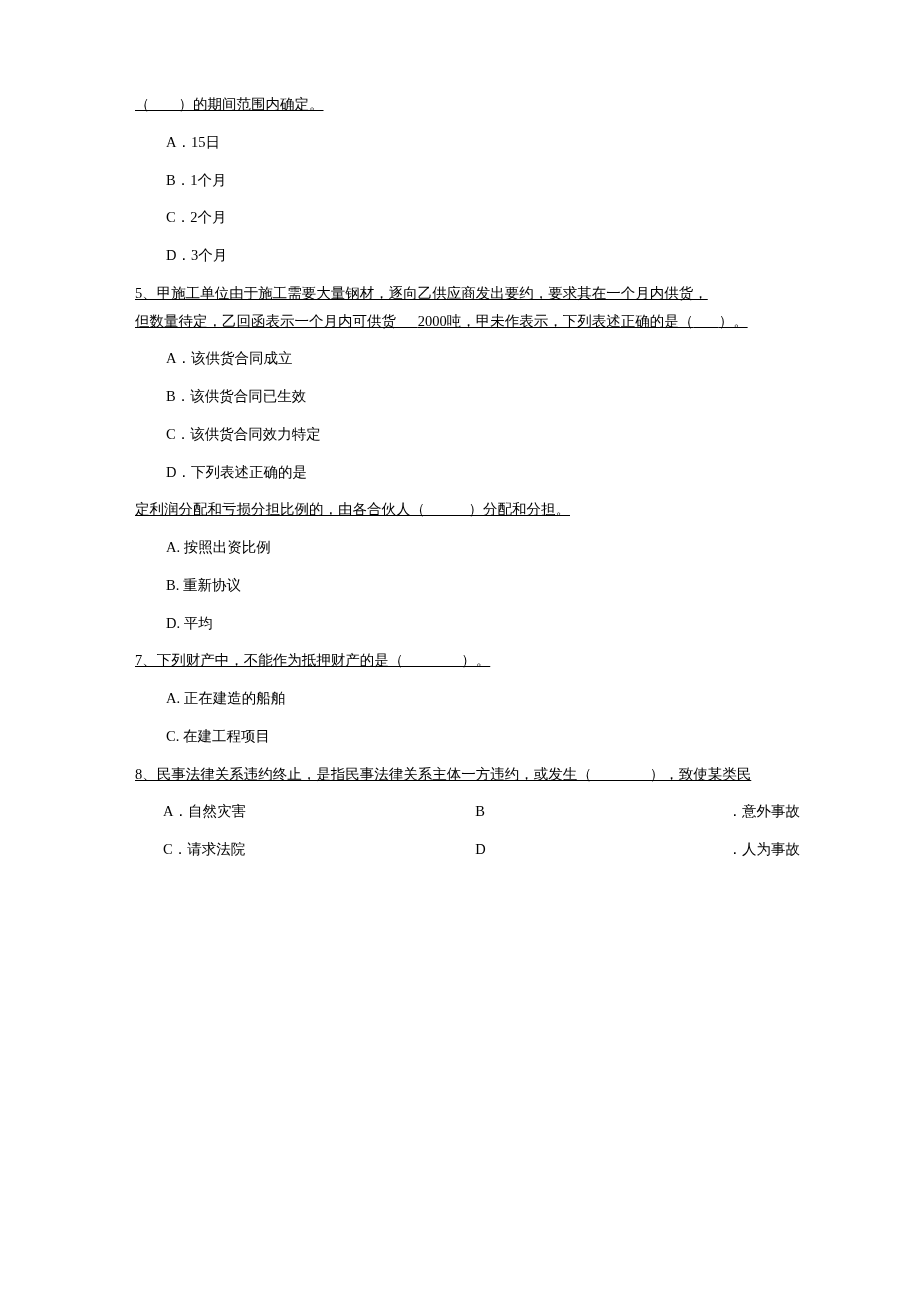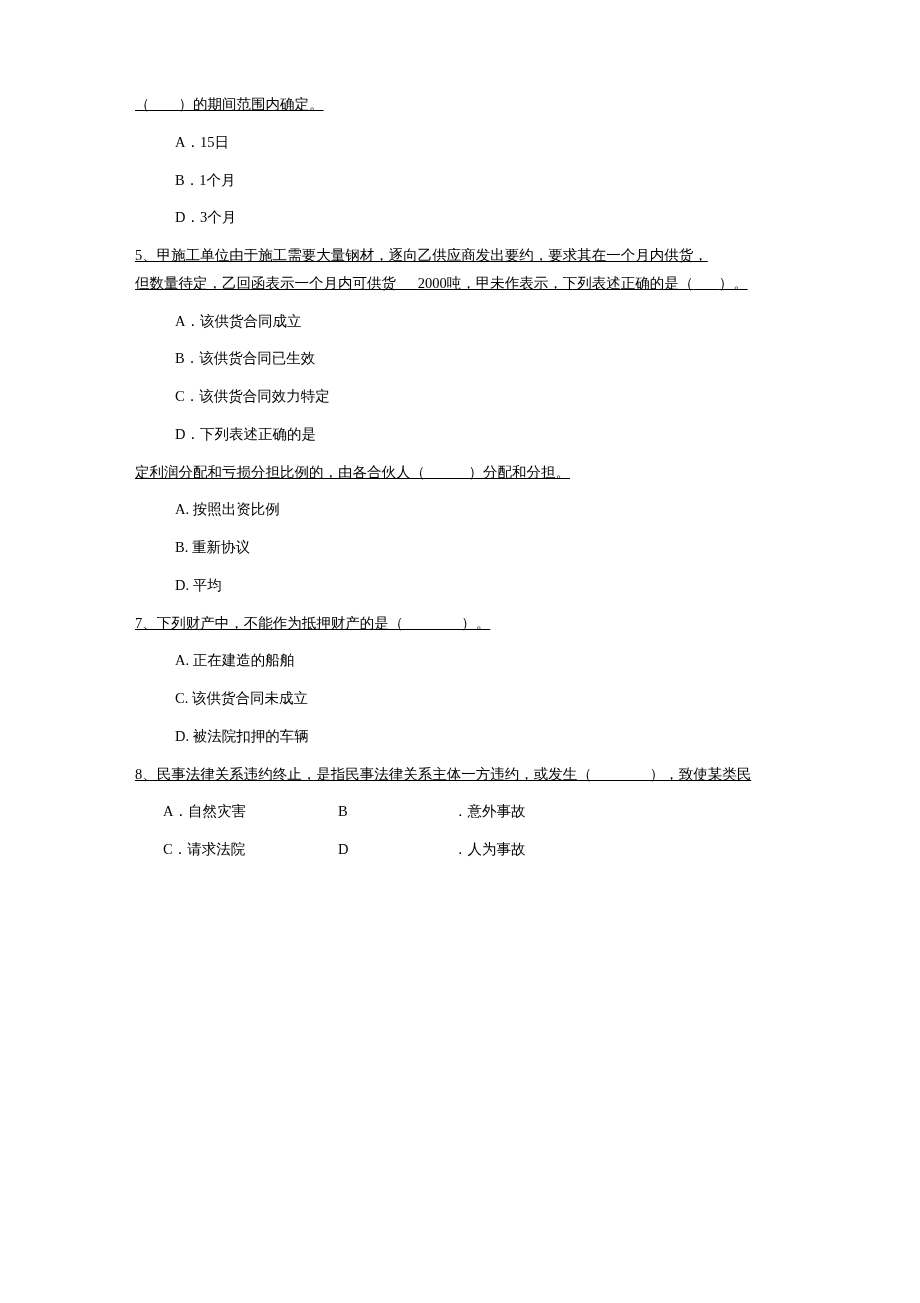--- a/index.html
+++ b/index.html
@@ -11,30 +11,31 @@
     line-height: 1.5;
     color: #000;
   }
   .block {
     margin-bottom: 16px;
   }
   .q-options {
     padding-left: 28px;
   }
   .opt {
-    margin: 16px 12px;
+    margin: 16px 3px;
     display: block;
     font-family: Liberation Serif, serif;
   }
   .inline-opts {
     padding-left: 28px;
   }
   .inline-row {
     display: flex;
     margin: 16px 0;
+    justify-content: space-between;
   }
   .inline-row .cell-a {
     width: 175px;
   }
   .inline-row .cell-b {
     width: 115px;
   }
   .inline-row .cell-c {
     flex: 0 0 auto;
   }
@@ -44,20 +45,21 @@
   }
 </style>
 </head>
 <body>
 
 <div class="block">
   <div class="q-stem-row">（　　）的期间范围内确定。</div>
   <div class="q-options">
     <span class="opt">A．15日</span>
     <span class="opt">B．1个月</span>
+    <span class="opt">C．2个月</span>
     <span class="opt">D．3个月</span>
   </div>
 </div>
 
 <div class="block">
   <div class="q-stem-row">5、甲施工单位由于施工需要大量钢材，逐向乙供应商发出要约，要求其在一个月内供货，</div>
   <div class="q-stem-row">
     <span>但数量待定，乙回函表示一个月内可供货</span>&nbsp;&nbsp;&nbsp;&nbsp;&nbsp;
     <span>2000吨，甲未作表示，下列表述正确的是（</span>&nbsp;&nbsp;&nbsp;&nbsp;&nbsp;&nbsp;
     <span>）。</span>
@@ -76,22 +78,21 @@
     <span class="opt">A. 按照出资比例</span>
     <span class="opt">B. 重新协议</span>
     <span class="opt">D. 平均</span>
   </div>
 </div>
 
 <div class="block">
   <div class="q-stem-row">7、下列财产中，不能作为抵押财产的是（　　　　）。</div>
   <div class="q-options">
     <span class="opt">A. 正在建造的船舶</span>
-    <span class="opt">C. 该供货合同未成立</span>
-    <span class="opt">D. 被法院扣押的车辆</span>
+    <span class="opt">C. 在建工程项目</span>
   </div>
 </div>
 
 <div class="block">
   <div class="q-stem-row">8、民事法律关系违约终止，是指民事法律关系主体一方违约，或发生（　　　　），致使某类民</div>
   <div class="inline-opts">
     <div class="inline-row">
       <span class="cell-a">A．自然灾害</span>
       <span class="cell-b">B</span>
       <span class="cell-c">．意外事故</span>

